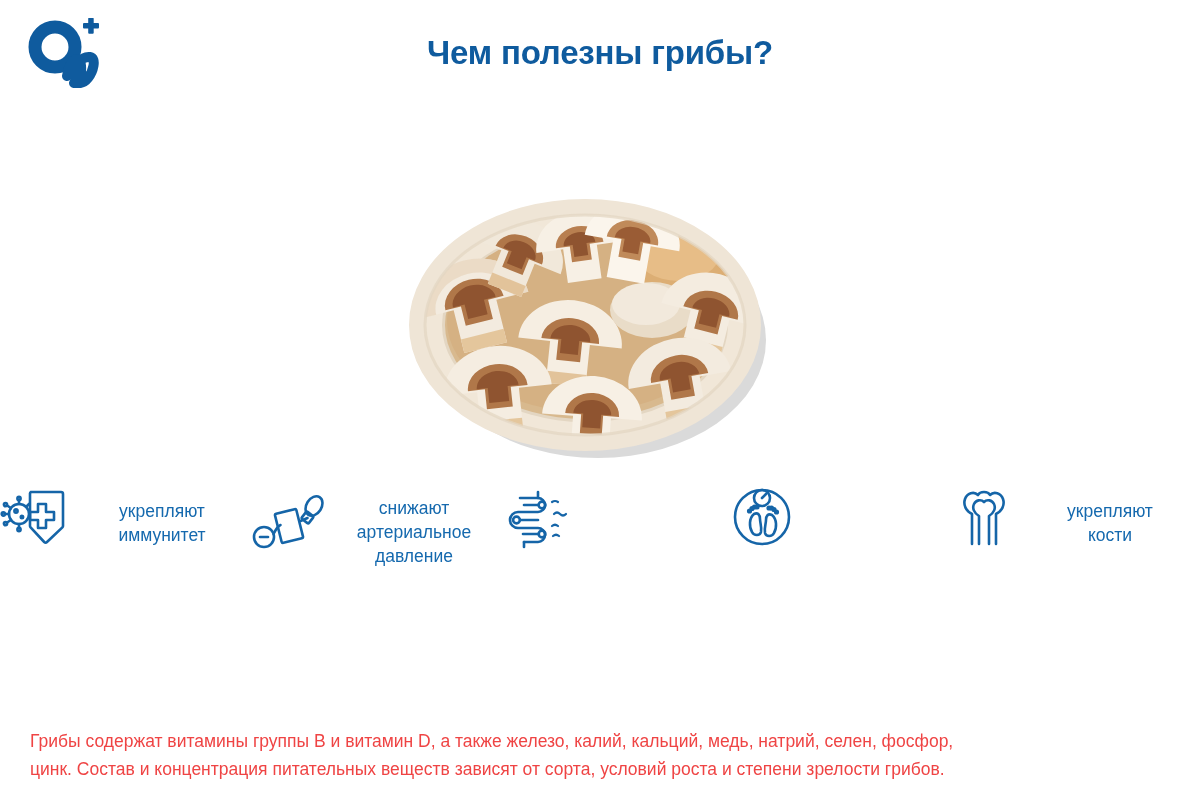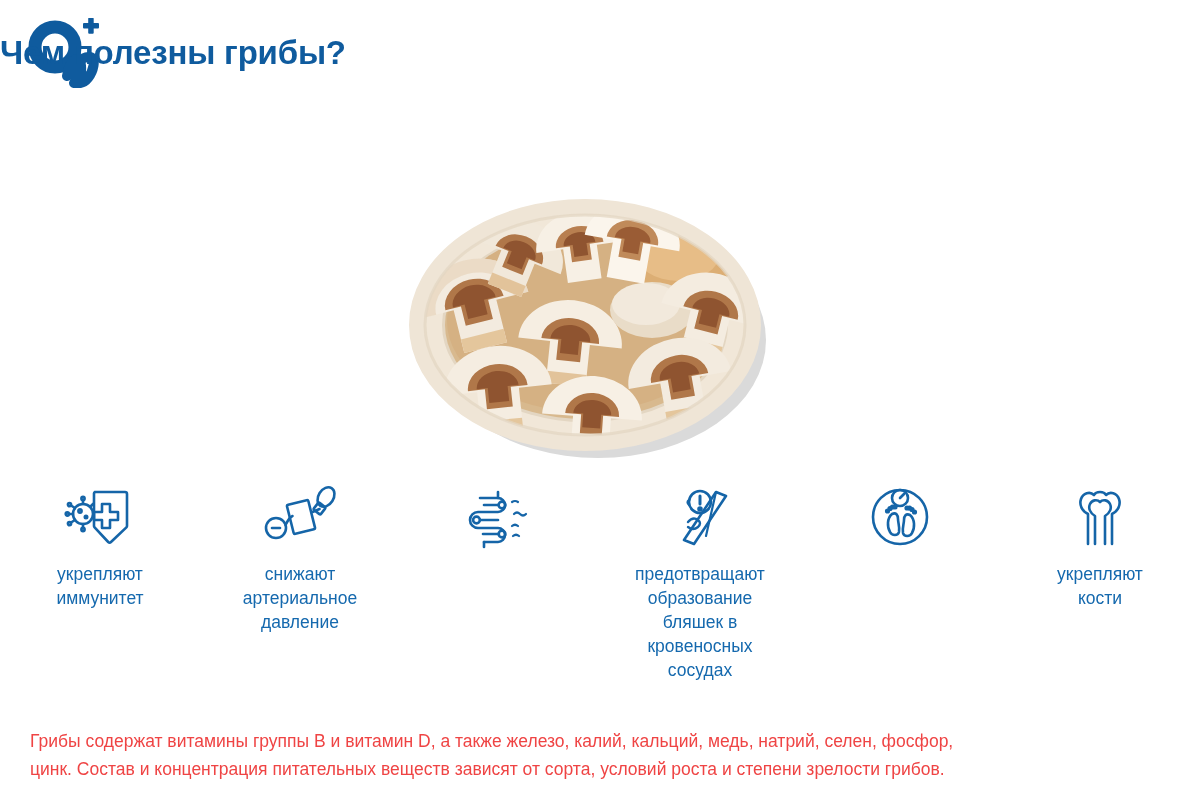--- a/index.html
+++ b/index.html
@@ -24,20 +24,21 @@
     width: 110px;
     height: 70px;
   }
 
   
   .title {
     position: absolute;
     left: 0;
     top: 34px;
     width: 1200px;
+    text-align: center;
     font-size: 33px;
     font-weight: bold;
     color: #0f5b9e;
     letter-spacing: -0.2px;
   }
 
   
   .hero {
     position: absolute;
     left: 380px;
@@ -51,21 +52,20 @@
     position: absolute;
     left: 0;
     top: 484px;
     width: 1200px;
     display: flex;
     align-items: flex-start;
   }
   .benefit {
     flex: 1 1 0;
     display: flex;
-    flex-direction: column;
     align-items: center;
   }
   .benefit-icon {
     width: 72px;
     height: 66px;
     display: block;
   }
   .benefit-label {
     margin-top: 12px;
     width: 180px;
@@ -258,38 +258,20 @@
         <circle cx="12.5" cy="36" r="3.4"></circle>
         <circle cx="38" cy="50" r="3.4"></circle>
         <path d="M48 18 q3 -2 6 0" stroke-width="2.2"></path>
         <path d="M50 30 q3 -3 6 0 q3 3 6 0" stroke-width="2.2"></path>
         <path d="M48 42 q3 -2.5 6 0" stroke-width="2.2"></path>
         <path d="M49 52 q3 -2.5 6 0" stroke-width="2.2"></path>
       </g>
     </svg>
   </div>
 
-  <div class="benefit">
-    <svg class="benefit-icon" viewBox="0 0 72 66">
-      <g fill="none" stroke="#1565a8" stroke-width="2.6" stroke-linecap="round" stroke-linejoin="round">
-        <path d="M52 8 L62 12 L30 60 L20 56 Z"></path>
-        <path d="M52 8 L42 52" stroke-width="2.2"></path>
-        <path d="M24 38 q5 -6 10 -2 q4 3 0 7 q-5 4 -10 0" stroke-width="2.4"></path>
-        <circle cx="36" cy="18" r="11"></circle>
-        <path d="M36 12 v8" stroke-width="3"></path>
-        <circle cx="36" cy="25" r="1.5" fill="#1565a8"></circle>
-        <path d="M25 16 q-3 2 0 5" stroke-width="2.2"></path>
-      </g>
-    </svg>
-    <div class="benefit-label">предотвращают
-образование
-бляшек в
-кровеносных
-сосудах</div>
-  </div>
 
   <div class="benefit">
     <svg class="benefit-icon" viewBox="0 0 72 66">
       <g fill="none" stroke="#1565a8" stroke-width="2.6" stroke-linecap="round" stroke-linejoin="round">
         <circle cx="36" cy="33" r="27"></circle>
         <circle cx="36" cy="14" r="8"></circle>
         <path d="M36 14 l4 -4"></path>
         <path d="M28 30 c-5 4 -5 13 -2 18 c2 4 8 4 9 0 c1 -5 -1 -9 -1 -13 c0 -4 -2 -7 -6 -5 Z"></path>
         <path d="M46 31 c5 4 5 13 2 18 c-2 4 -8 4 -9 0 c-1 -5 1 -9 1 -13 c0 -4 2 -7 6 -5 Z"></path>
         <circle cx="23.5" cy="27" r="1.3"></circle>

